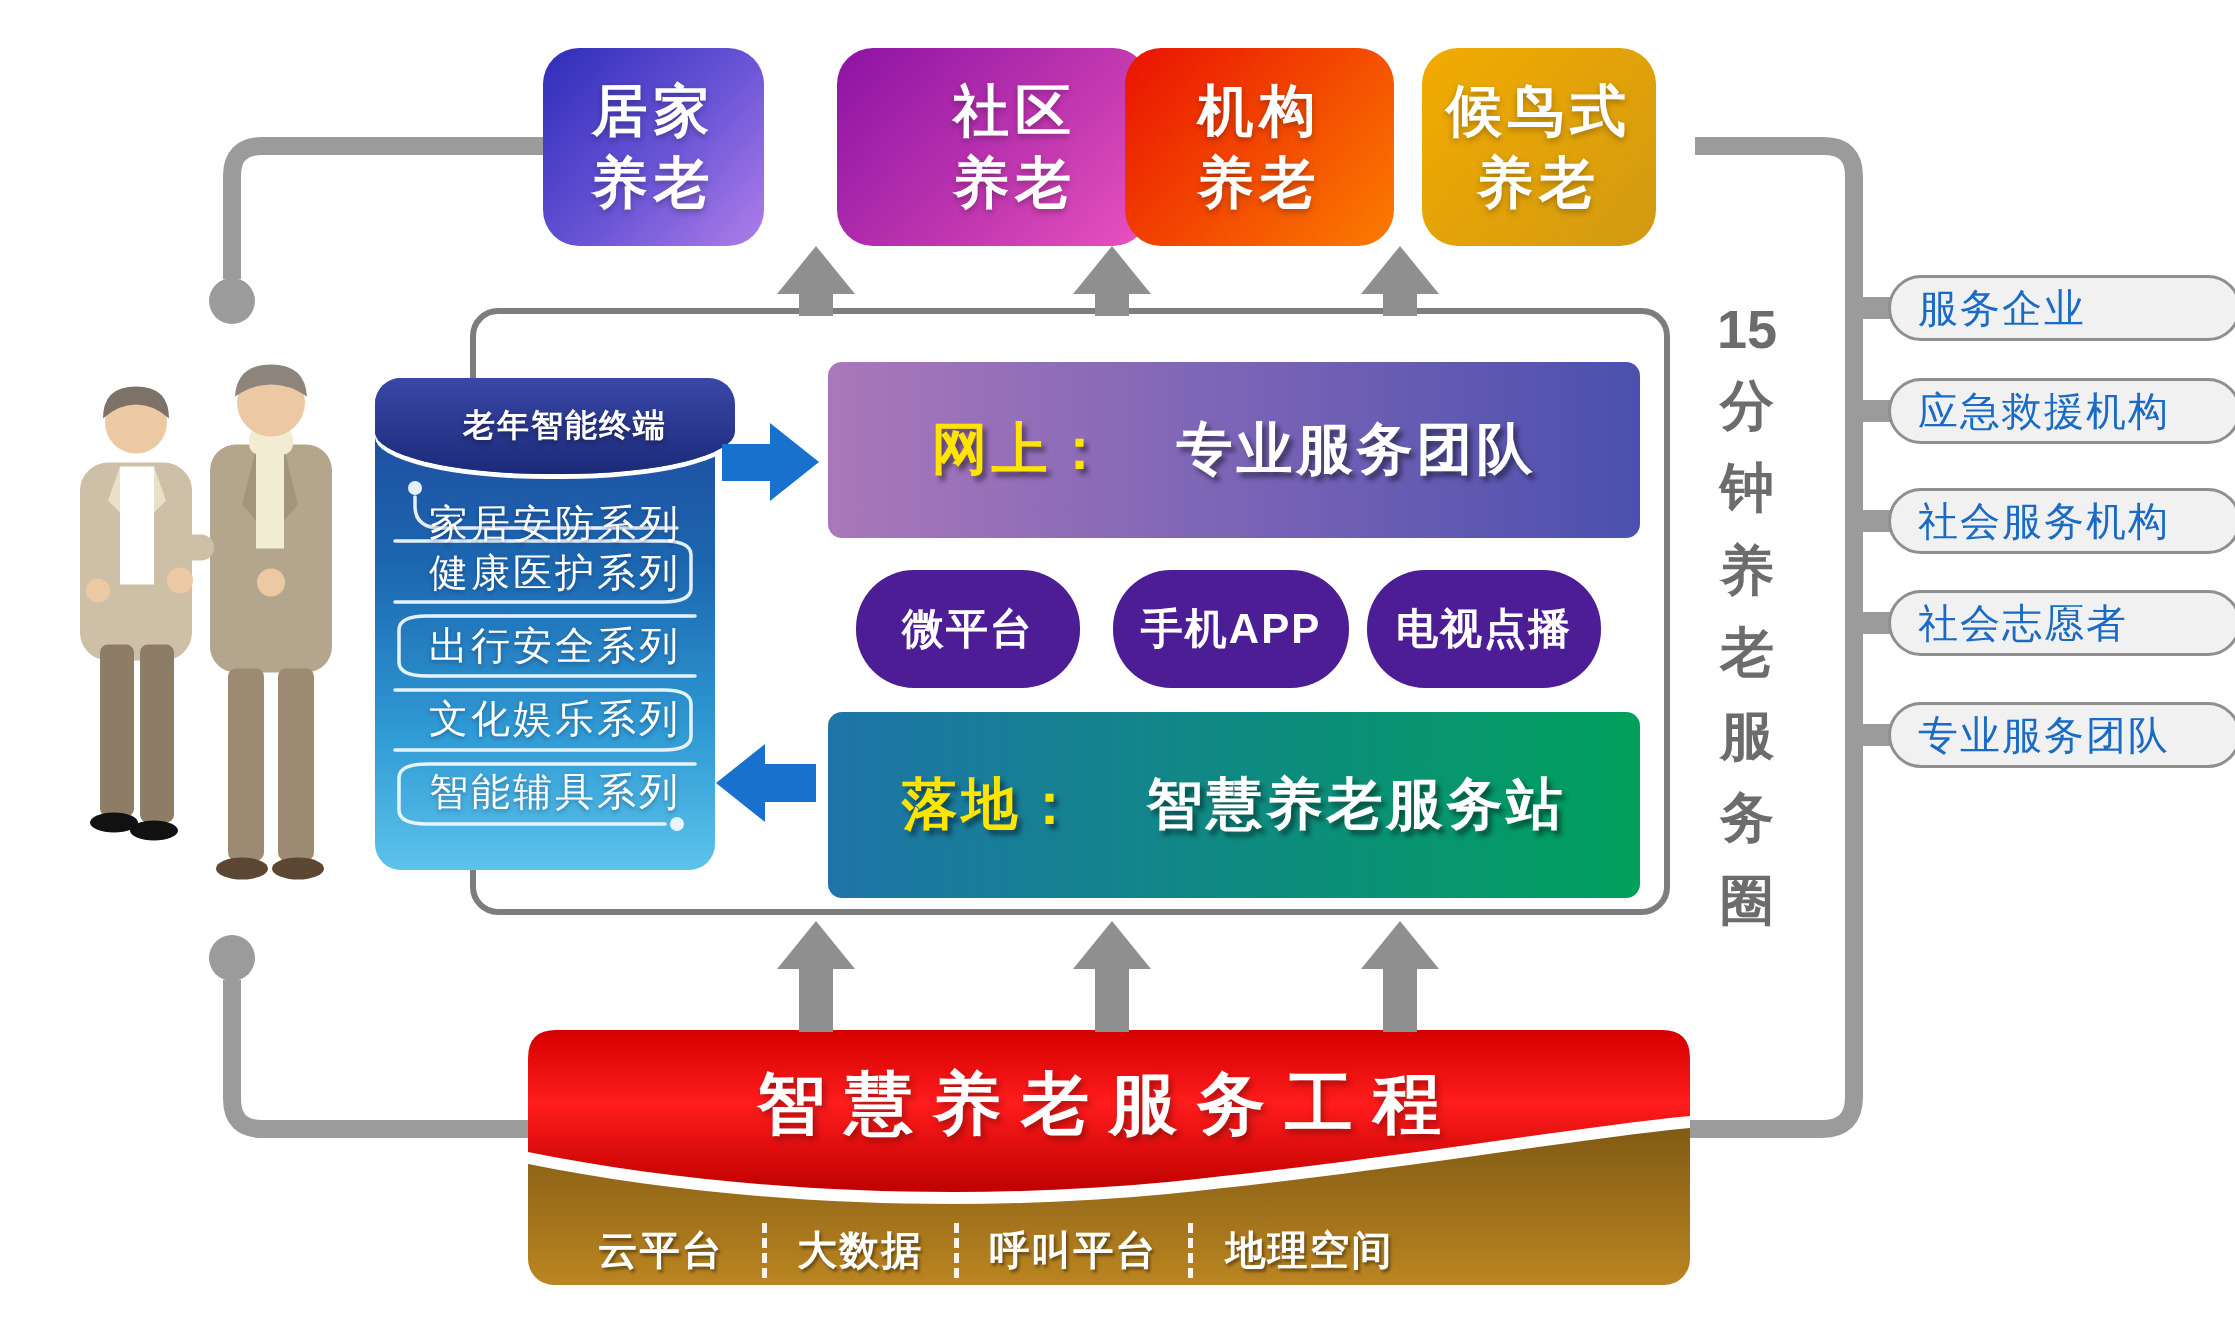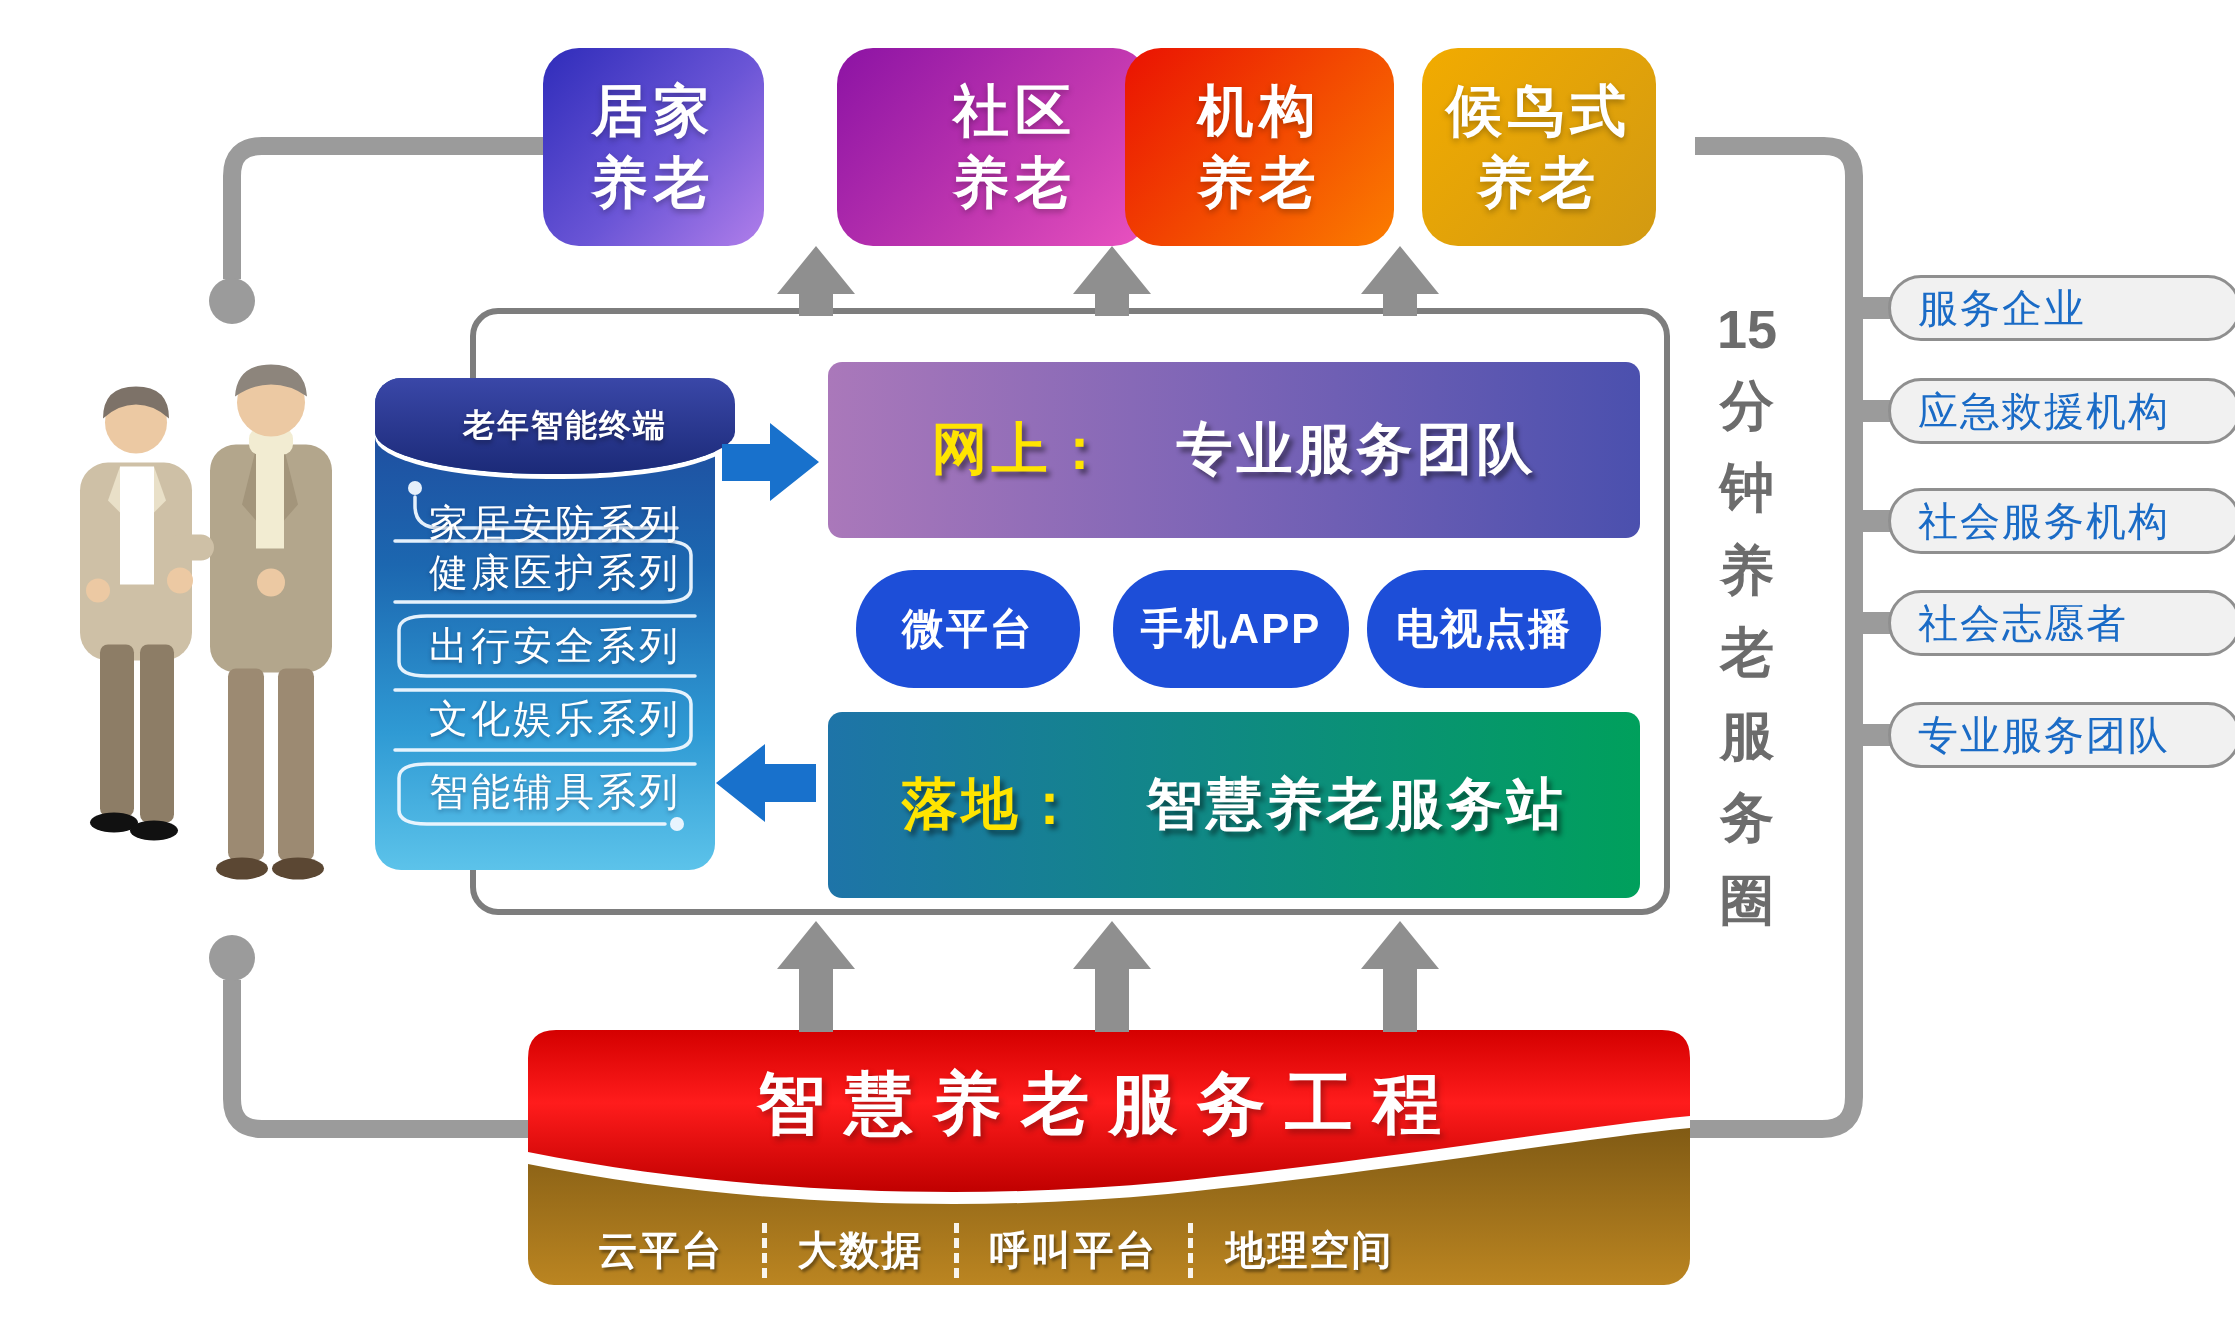--- a/index.html
+++ b/index.html
@@ -29,21 +29,21 @@
     position:absolute;left:828px;width:812px;border-radius:14px;display:flex;
     align-items:center;justify-content:center;z-index:3;
     font-weight:bold;font-size:56px;color:#fff;letter-spacing:4px;
     text-shadow:4px 5px 5px rgba(0,0,0,.45);
     gap:47px;
   }
   .bar .prefix{color:#ffe400;margin-right:18px;}
   .bar-online{top:362px;height:176px;background:linear-gradient(90deg,#aa78ba 0%,#7b64b6 50%,#4b50ae 100%);}
   .bar-ground{top:712px;height:186px;background:linear-gradient(90deg,#1e74a8 0%,#00a05c 100%);}
   .oval{
-    position:absolute;top:570px;height:118px;border-radius:58px;background:#1d4ed8;
+    position:absolute;top:570px;height:118px;border-radius:58px;background:#4c1d95;
     display:flex;align-items:center;justify-content:center;color:#fff;
     font-weight:bold;font-size:42px;letter-spacing:2px;z-index:3;
   }
   .ov1{left:856px;width:224px;}
   .ov2{left:1113px;width:236px;}
   .ov3{left:1367px;width:234px;}
   
   .panel{
     left:375px;top:378px;width:340px;height:492px;border-radius:26px;z-index:4;
     background:linear-gradient(180deg,#20459a 0%,#1c67b0 38%,#2f9ad4 72%,#5cc3ea 100%);

